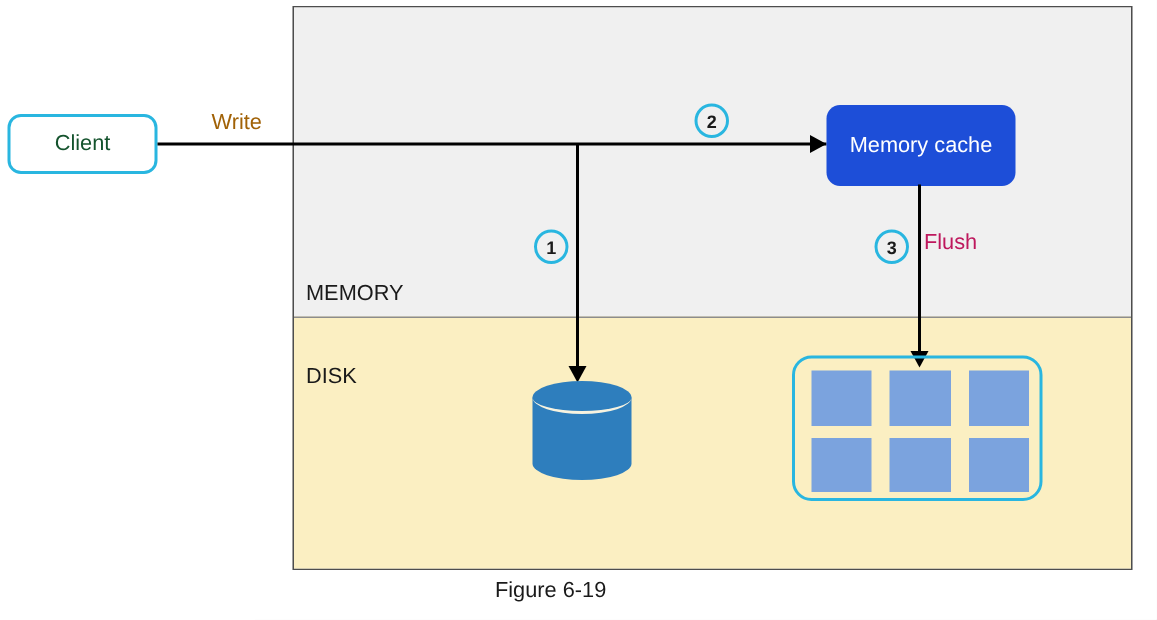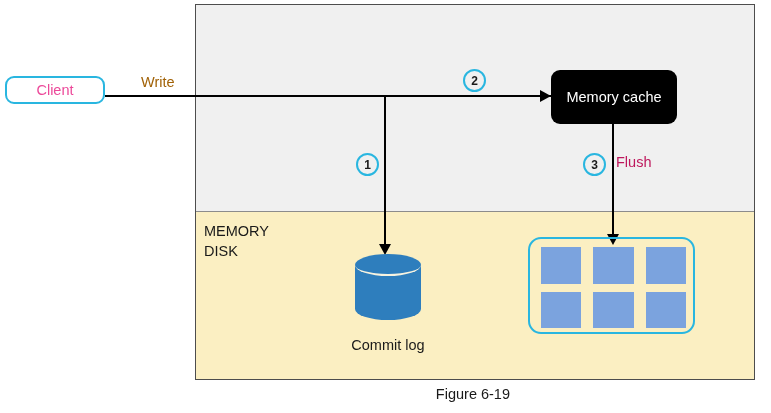--- a/index.html
+++ b/index.html
@@ -55,21 +55,20 @@
     text-align: center;
     font-size: 21px;
     color: #1a1a1a;
     letter-spacing: 0.2px;
   }
   #memory-label {
     left: 204px;
     top: 188px;
     font-size: 14.5px;
     color: #1a1a1a;
-    margin-top: 35px;
   }
   #disk-label {
     left: 204px;
     top: 211px;
     font-size: 14.5px;
     color: #1a1a1a;
     margin-top: 32px;
   }
   #write-label {
     left: 141px;
@@ -96,49 +95,49 @@
     top: 337px;
     width: 140px;
     text-align: center;
     font-size: 14.5px;
     color: #1a1a1a;
   }
   #figure-caption {
     left: 330px;
     top: 386px;
     width: 180px;
-    text-align: right;
+    text-align: left;
     font-size: 14.5px;
     color: #1a1a1a;
   }
 
   
   #client-box {
     left: 5px;
     top: 76px;
     width: 100px;
-    height: 28px;
+    height: 40px;
     background: #ffffff;
     border: 2px solid #29b6e0;
     border-radius: 9px;
     box-sizing: border-box;
     display: flex;
     align-items: center;
     justify-content: center;
     font-size: 14.5px;
-    color: #ec4899;
+    color: #14532d;
   }
 
   
   #memory-cache-box {
     left: 551px;
     top: 70px;
     width: 126px;
     height: 54px;
-    background: #000000;
+    background: #1d4ed8;
     border-radius: 9px;
     box-sizing: border-box;
     display: flex;
     align-items: center;
     justify-content: center;
     font-size: 14.5px;
     color: #ffffff;
   }
 
   
@@ -268,21 +267,20 @@
     <span>2</span>
   </div>
   <div id="step-3" class="abs step-badge">
     <span>3</span>
   </div>
 
   <div id="commitlog-cyl" class="abs">
     <div id="cyl-body" class="abs"></div>
     <div id="cyl-top-ellipse" class="abs"></div>
   </div>
-  <div id="commitlog-label" class="abs">Commit log</div>
 
   <div id="sstables-group" class="abs">
     <div id="sstables-grid">
       <div class="sstable-cell"></div>
       <div class="sstable-cell"></div>
       <div class="sstable-cell"></div>
       <div class="sstable-cell"></div>
       <div class="sstable-cell"></div>
       <div class="sstable-cell"></div>
     </div>

